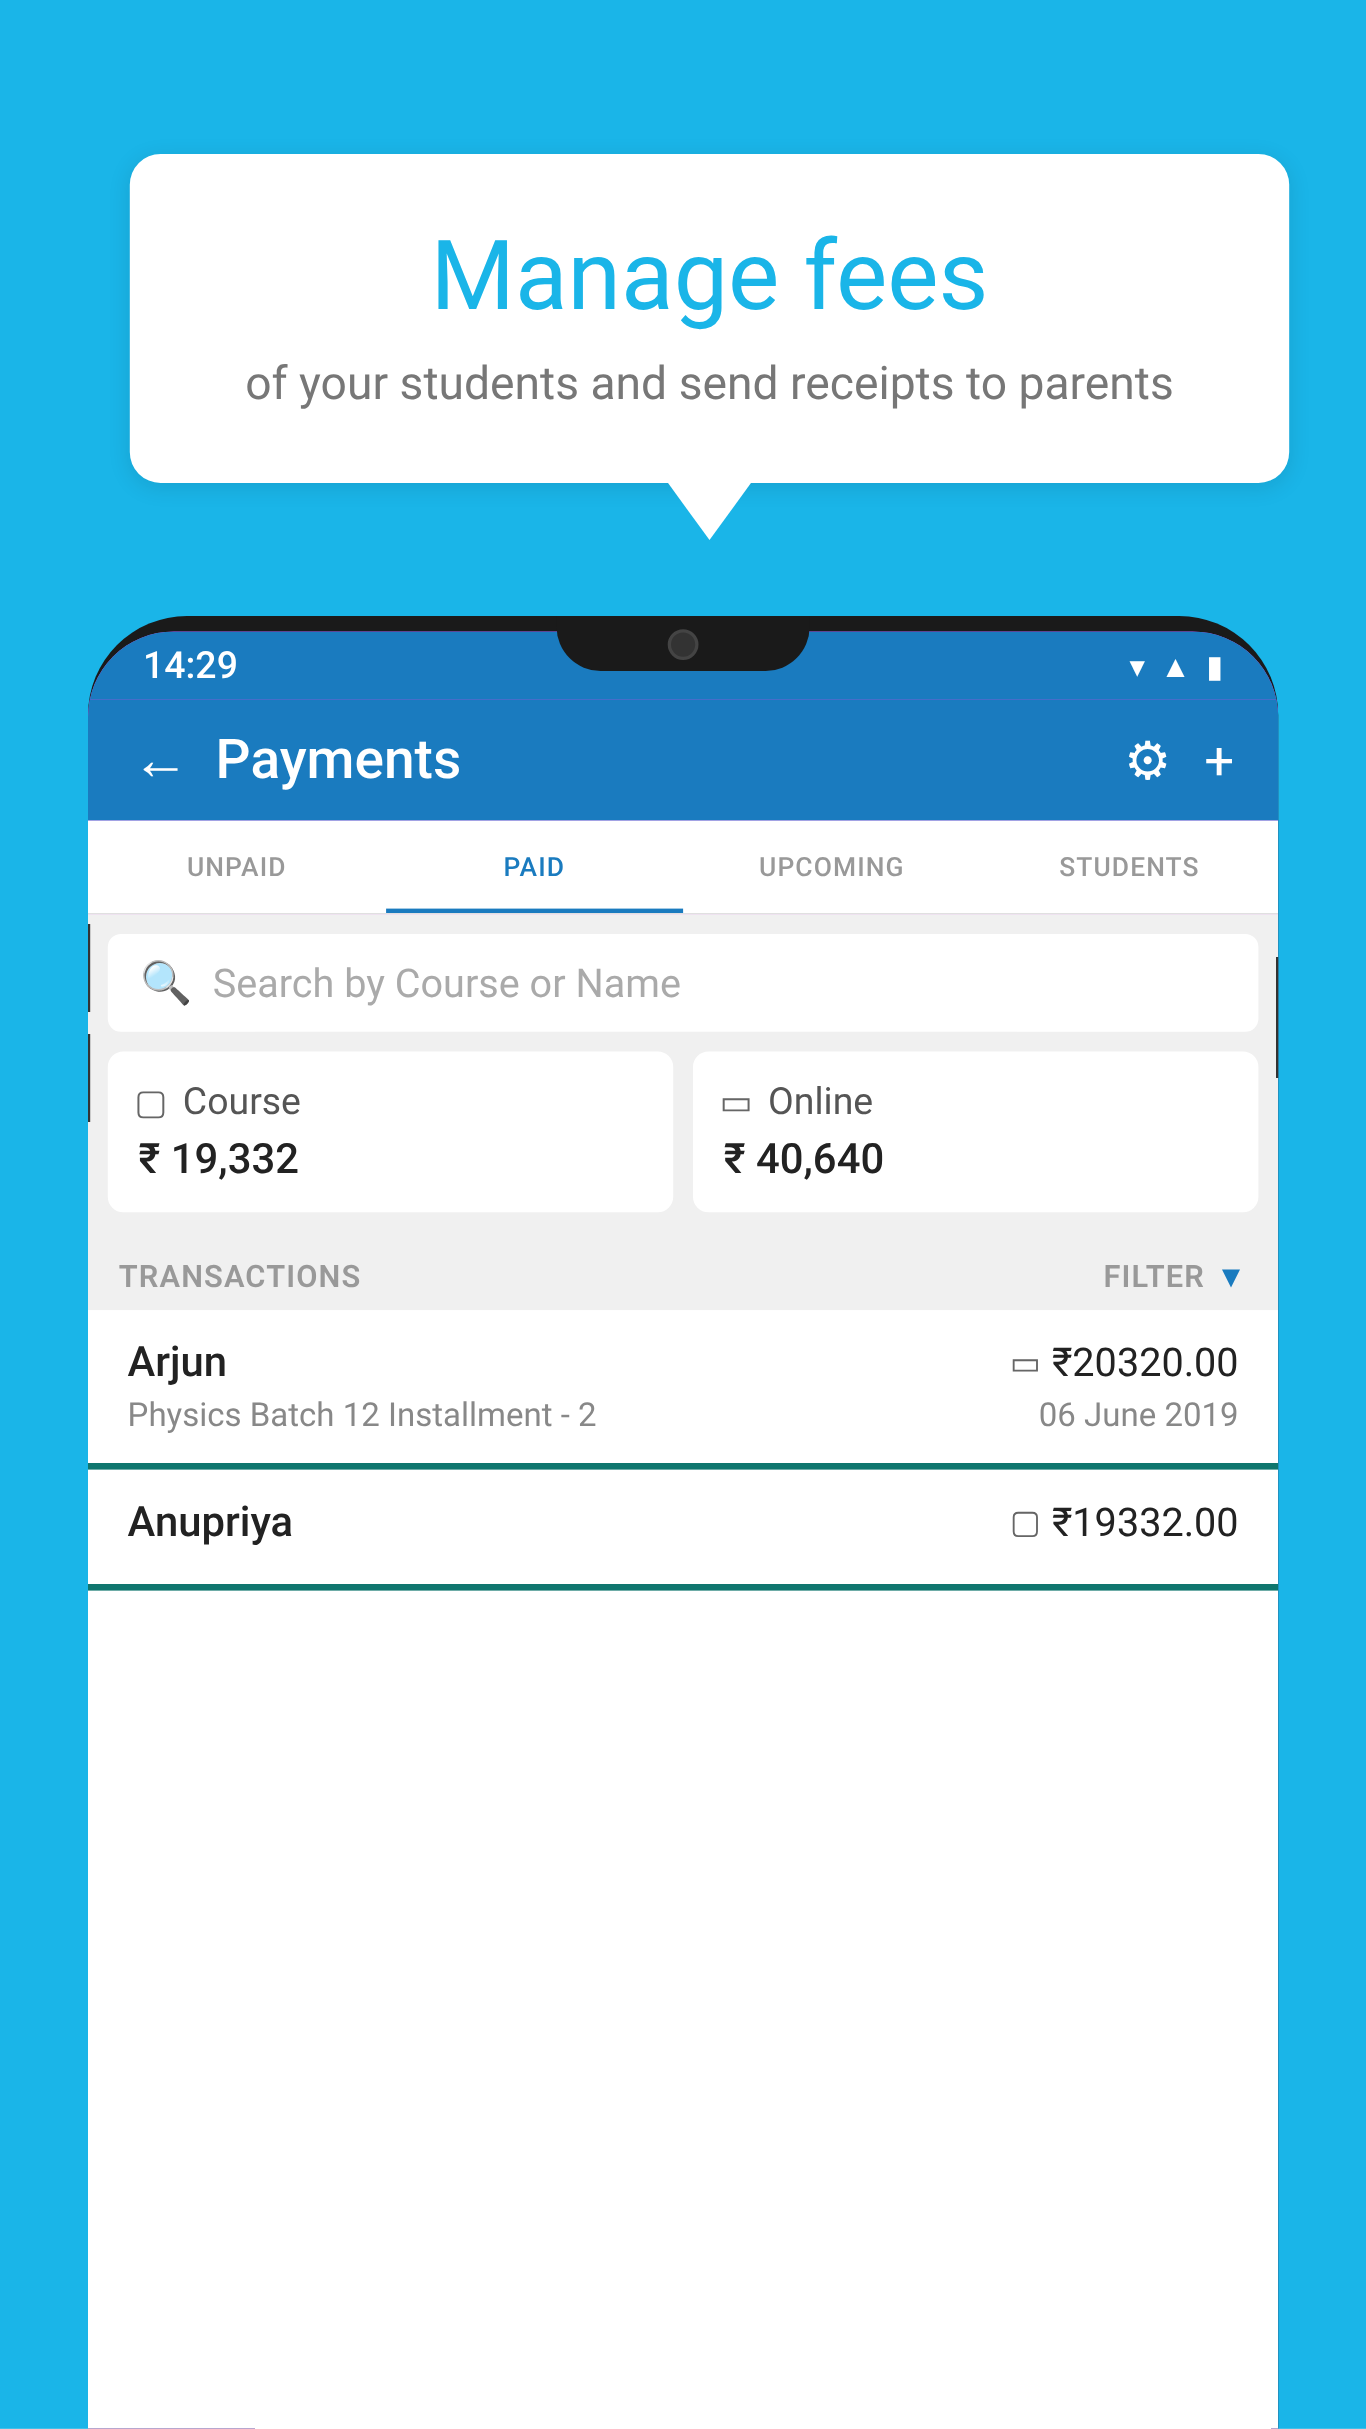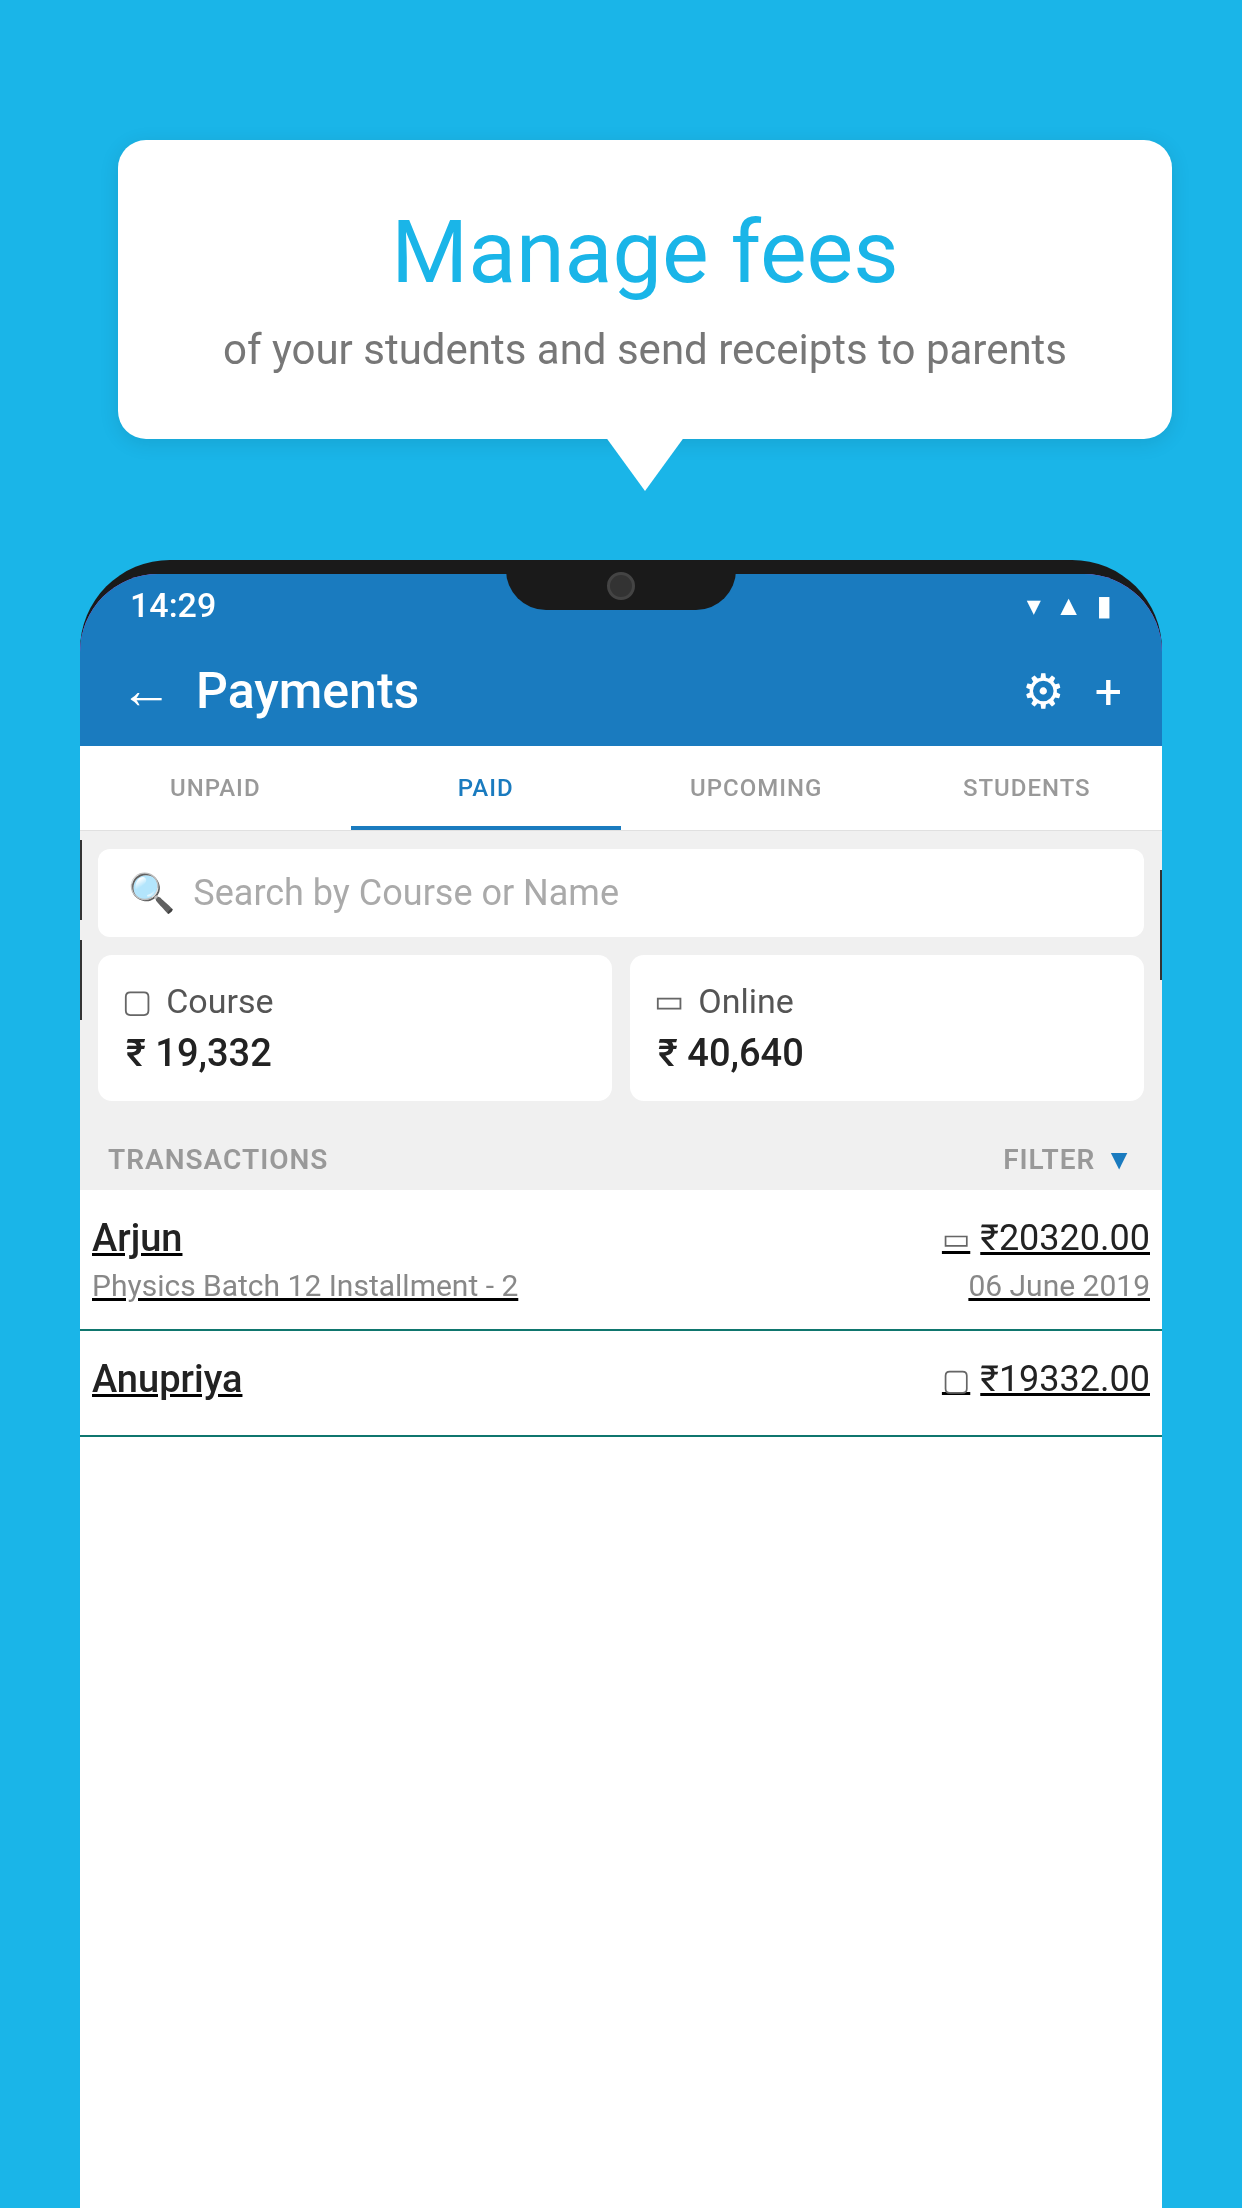--- a/index.html
+++ b/index.html
@@ -338,23 +338,22 @@
       font-size: 28px;
     }
 
     
     .transactions-list {
       flex: 1;
       background: white;
     }
 
     .transaction-item {
-      padding: 26px 12px;
-      border-bottom: 2px solid #0f766e;
-      text-decoration: underline;
+      padding: 26px 36px;
+      border-bottom: 6px solid #0f766e;
     }
 
     .transaction-row {
       display: flex;
       justify-content: space-between;
       align-items: center;
       margin-bottom: 8px;
     }
 
     .transaction-name {

